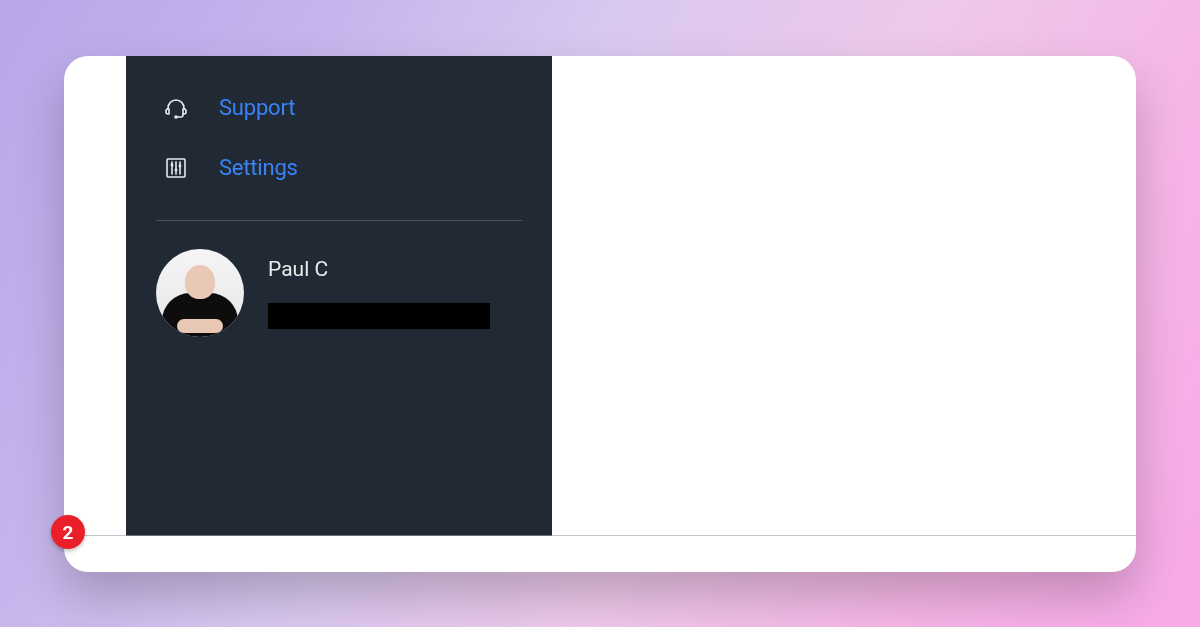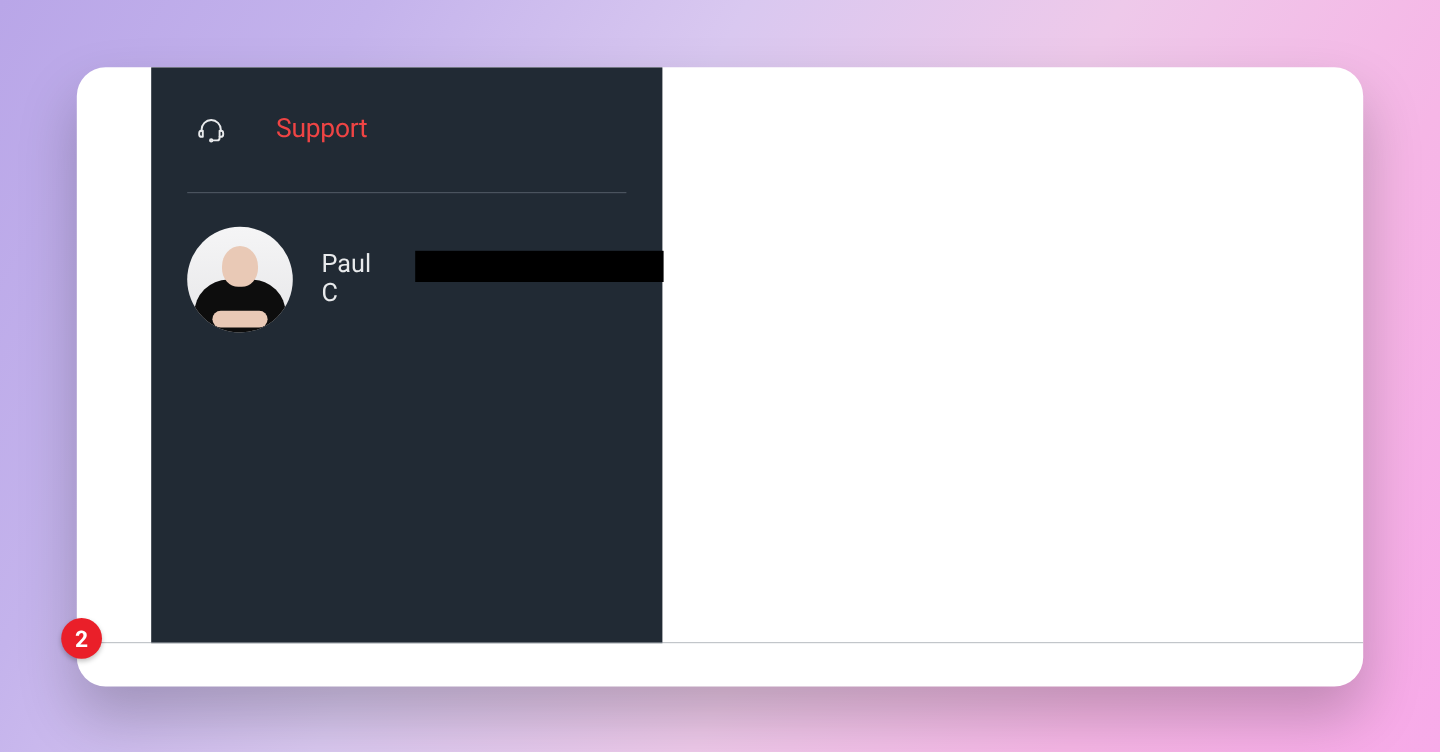--- a/index.html
+++ b/index.html
@@ -37,24 +37,24 @@
     }
     .nav-list {
       list-style: none;
       display: flex;
       flex-direction: column;
       gap: 12px;
     }
     .nav-item {
       display: flex;
       align-items: center;
-      gap: 40px;
+      gap: 29px;
       padding: 10px 6px;
       cursor: pointer;
-      color: #ef4444;
+      color: #3b82f6;
       font-size: 22px;
       font-weight: 400;
       letter-spacing: -0.2px;
     }
     .nav-item .icon-wrap {
       width: 28px;
       height: 28px;
       display: flex;
       align-items: center;
       justify-content: center;
@@ -113,21 +113,21 @@
       left: 50%;
       bottom: 4px;
       transform: translateX(-50%);
       width: 46px;
       height: 14px;
       background: #e9c9b6;
       border-radius: 7px;
     }
     .user-info {
       display: flex;
-      flex-direction: row;
+      flex-direction: column;
       gap: 22px;
     }
     .user-name {
       font-size: 21px;
       font-weight: 400;
       color: #e8eaec;
     }
     .user-redacted {
       width: 222px;
       height: 26px;
@@ -175,20 +175,34 @@
             <path d="M4 13v-1a8 8 0 0 1 16 0v1"></path>
             <path d="M4 13a2 2 0 0 0-2 2v1a2 2 0 0 0 2 2h1v-5H4z"></path>
             <path d="M20 13a2 2 0 0 1 2 2v1a2 2 0 0 1-2 2h-1v-5h1z"></path>
             <path d="M19 18v1a2 2 0 0 1-2 2h-4"></path>
             <circle cx="12" cy="21" r="1"></circle>
           </svg>
         </span>
         <span>Support</span>
       </li>
 
+      <li class="nav-item">
+        <span class="icon-wrap">
+          <svg viewBox="0 0 24 24">
+            <rect x="3" y="3" width="18" height="18" rx="1"></rect>
+            <line x1="8" y1="6" x2="8" y2="18"></line>
+            <circle cx="8" cy="9" r="1.4" fill="#e8eaec" stroke="none"></circle>
+            <line x1="12" y1="6" x2="12" y2="18"></line>
+            <circle cx="12" cy="14" r="1.4" fill="#e8eaec" stroke="none"></circle>
+            <line x1="16" y1="6" x2="16" y2="18"></line>
+            <circle cx="16" cy="10" r="1.4" fill="#e8eaec" stroke="none"></circle>
+          </svg>
+        </span>
+        <span>Settings</span>
+      </li>
 
 
     </ul>
 
     <div class="divider"></div>
 
     <div class="user-row">
       <div class="avatar">
         <div class="torso"></div>
         <div class="head"></div>

